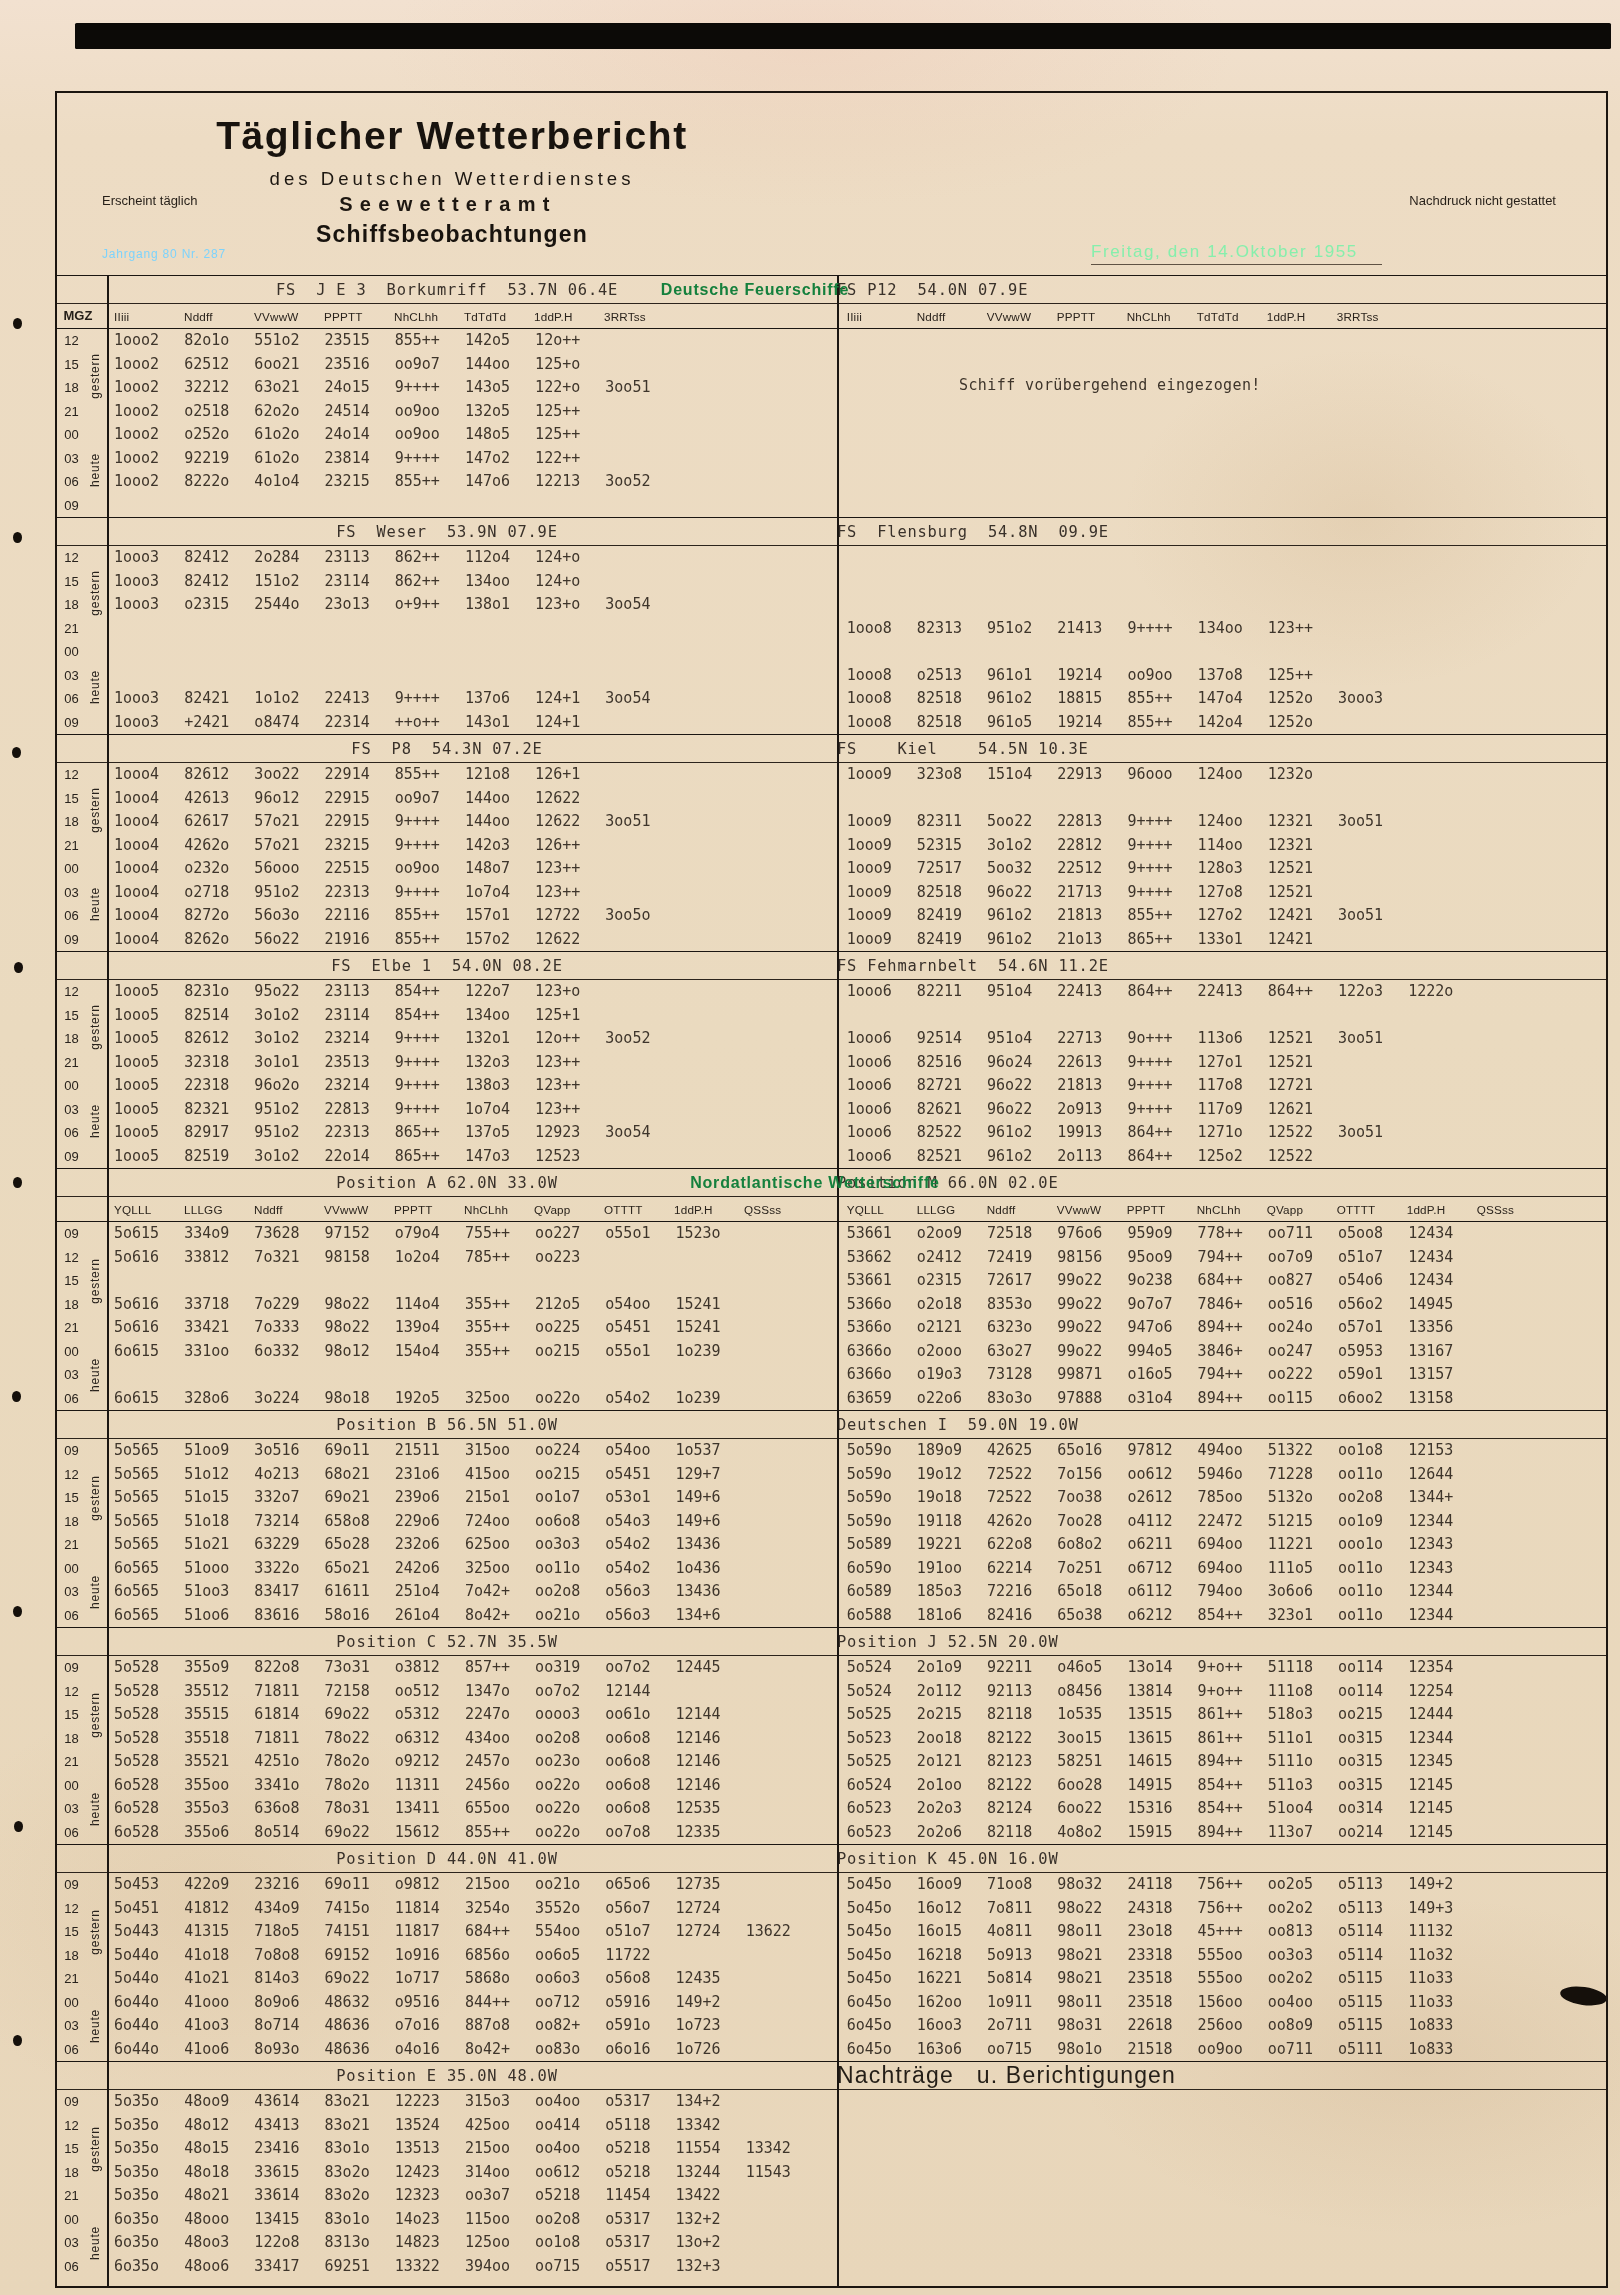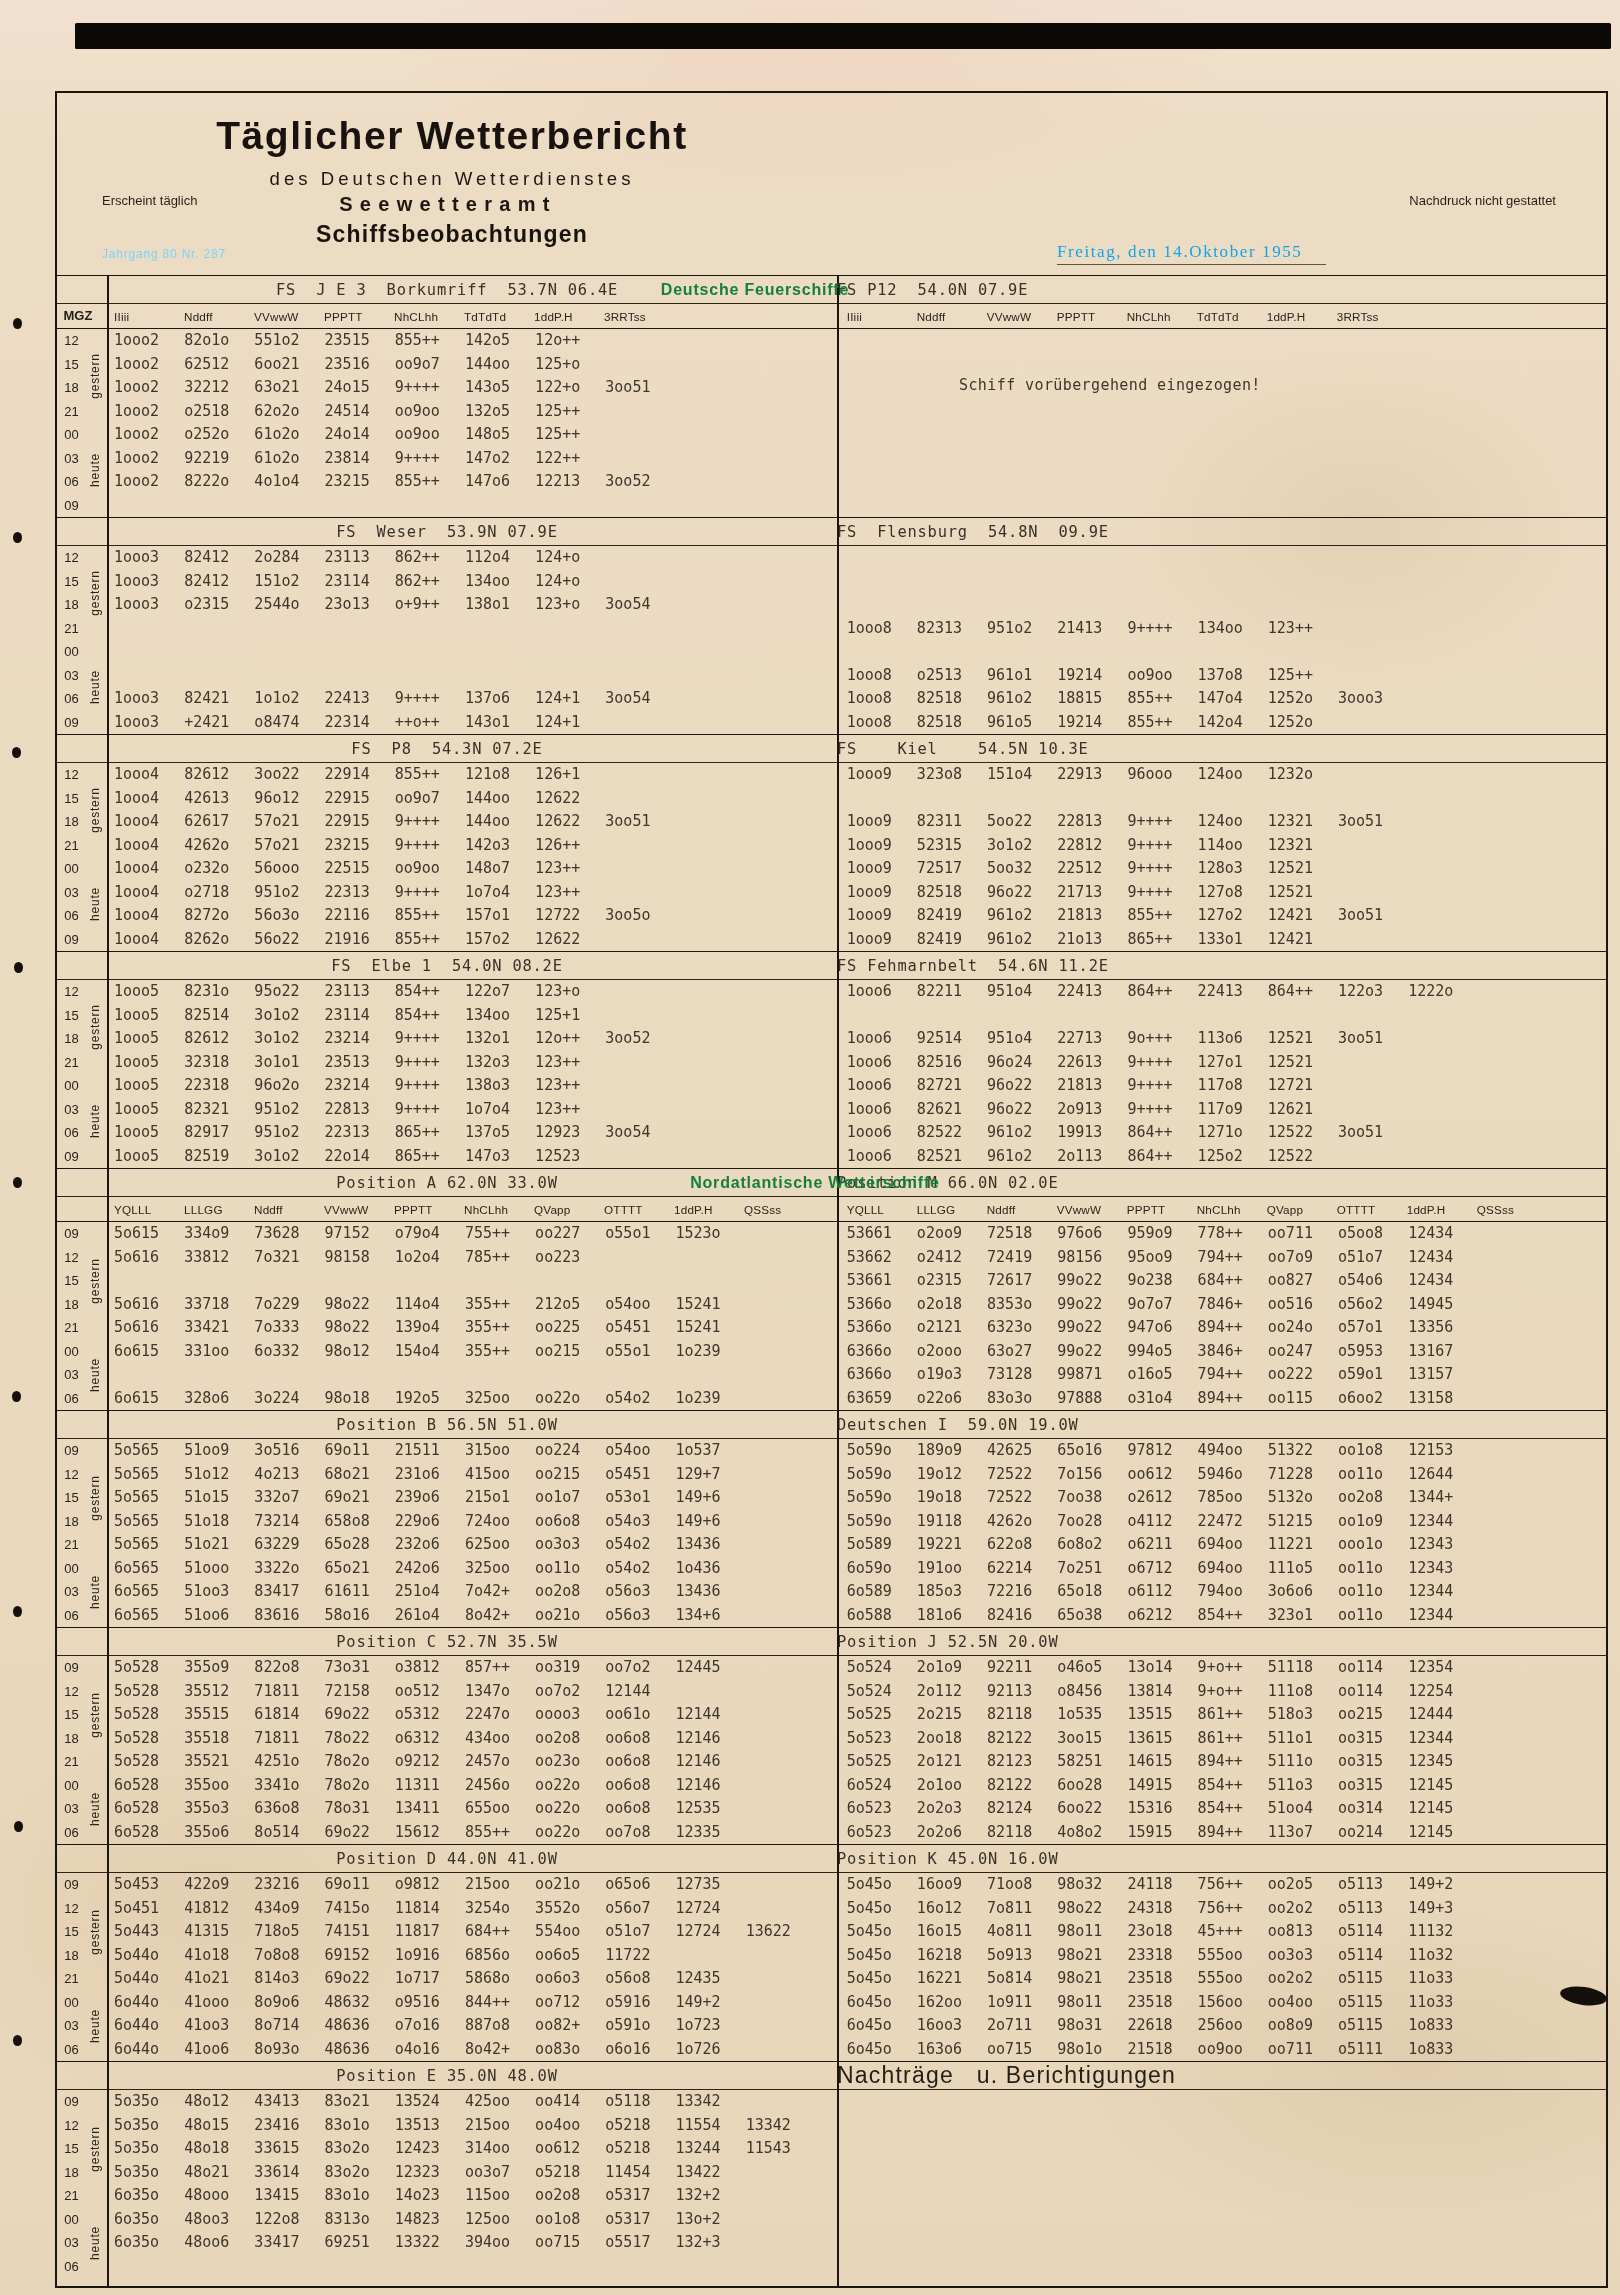--- a/index.html
+++ b/index.html
@@ -18,21 +18,21 @@
   #sheet{position:absolute;left:55px;top:91px;width:1553px;height:2197px;border:2.4px solid #1b1510;overflow:hidden}
 
   
   .m-title{position:absolute;left:395px;top:21px;transform:translateX(-50%);font-size:39px;font-weight:700;letter-spacing:1.6px;color:#18130e;white-space:nowrap}
   .m-sub1{position:absolute;left:395px;top:75px;transform:translateX(-50%);font-size:18.6px;letter-spacing:4px;font-weight:500;color:#1d1711;white-space:nowrap}
   .m-sub2{position:absolute;left:391px;top:100px;transform:translateX(-50%);font-size:20px;letter-spacing:7.3px;font-weight:600;color:#1d1711;white-space:nowrap}
   .m-sub3{position:absolute;left:395px;top:128px;transform:translateX(-50%);font-size:23px;font-weight:700;letter-spacing:1.2px;color:#18130e;white-space:nowrap}
   .m-erscheint{position:absolute;left:45px;top:100px;font-size:13px;color:#261f18}
   .m-nachdruck{position:absolute;right:50px;top:100px;font-size:13px;color:#261f18}
   .m-jahrgang{position:absolute;left:45px;top:154px;font-size:12px;letter-spacing:0.8px;color:#7dd3fc}
-  .m-date{position:absolute;left:1000px;top:149px;font-family:Liberation Serif, serif;font-size:17px;letter-spacing:1.6px;color:#0ea5e9;border-bottom:1.6px solid #5f5244;padding:0 24px 2.4px 0;white-space:pre}
+  .m-date{position:absolute;left:1034px;top:149px;font-family:Liberation Sans, sans-serif;font-size:17px;letter-spacing:1.6px;color:#86efac;border-bottom:1.6px solid #5f5244;padding:0 24px 2.4px 0;white-space:pre}
 
   
   #table-area{position:absolute;left:0;right:0;top:182px;bottom:0}
   .vline{position:absolute;top:0;bottom:0;width:1.6px;background:#1b1612;z-index:1}
   #vl-gutter{left:50px}
   #vl-center{left:780px}
 
   .band{position:relative;height:29px;border-top:1.6px solid #1b1612;border-bottom:0.8px solid #2c241c;display:flex}
   .band .half-l{width:780px;display:flex;align-items:center;justify-content:center}
   .band .half-r{flex:1;display:flex;align-items:center;justify-content:flex-start}
@@ -470,20 +470,21 @@
                 <div class="time">12</div>
                 <div class="time">15</div>
                 <div class="time">18</div>
                 <div class="time">21</div>
                 <div class="time">00</div>
                 <div class="time">03</div>
                 <div class="time">06</div>
                 <span class="rot" style="top: 59px;">gestern</span>
                 <span class="rot" style="top: 153px;">heute</span>
               </div>
+              <div class="drow"><span class="row-data">5o35o 48oo9 43614 83o21 12223 315o3 oo4oo o5317 134+2</span></div>
               <div class="drow"><span class="row-data">5o35o 48o12 43413 83o21 13524 425oo oo414 o5118 13342</span></div>
               <div class="drow"><span class="row-data">5o35o 48o15 23416 83o1o 13513 215oo oo4oo o5218 11554 13342</span></div>
               <div class="drow"><span class="row-data">5o35o 48o18 33615 83o2o 12423 314oo oo612 o5218 13244 11543</span></div>
               <div class="drow"><span class="row-data">5o35o 48o21 33614 83o2o 12323 oo3o7 o5218 11454 13422</span></div>
               <div class="drow"><span class="row-data">6o35o 48ooo 13415 83o1o 14o23 115oo oo2o8 o5317 132+2</span></div>
               <div class="drow"><span class="row-data">6o35o 48oo3 122o8 8313o 14823 125oo oo1o8 o5317 13o+2</span></div>
               <div class="drow"><span class="row-data">6o35o 48oo6 33417 69251 13322 394oo oo715 o5517 132+3</span></div>
             </div>
             <div class="half-r">
               <div class="drow"><span class="row-data"></span></div>

